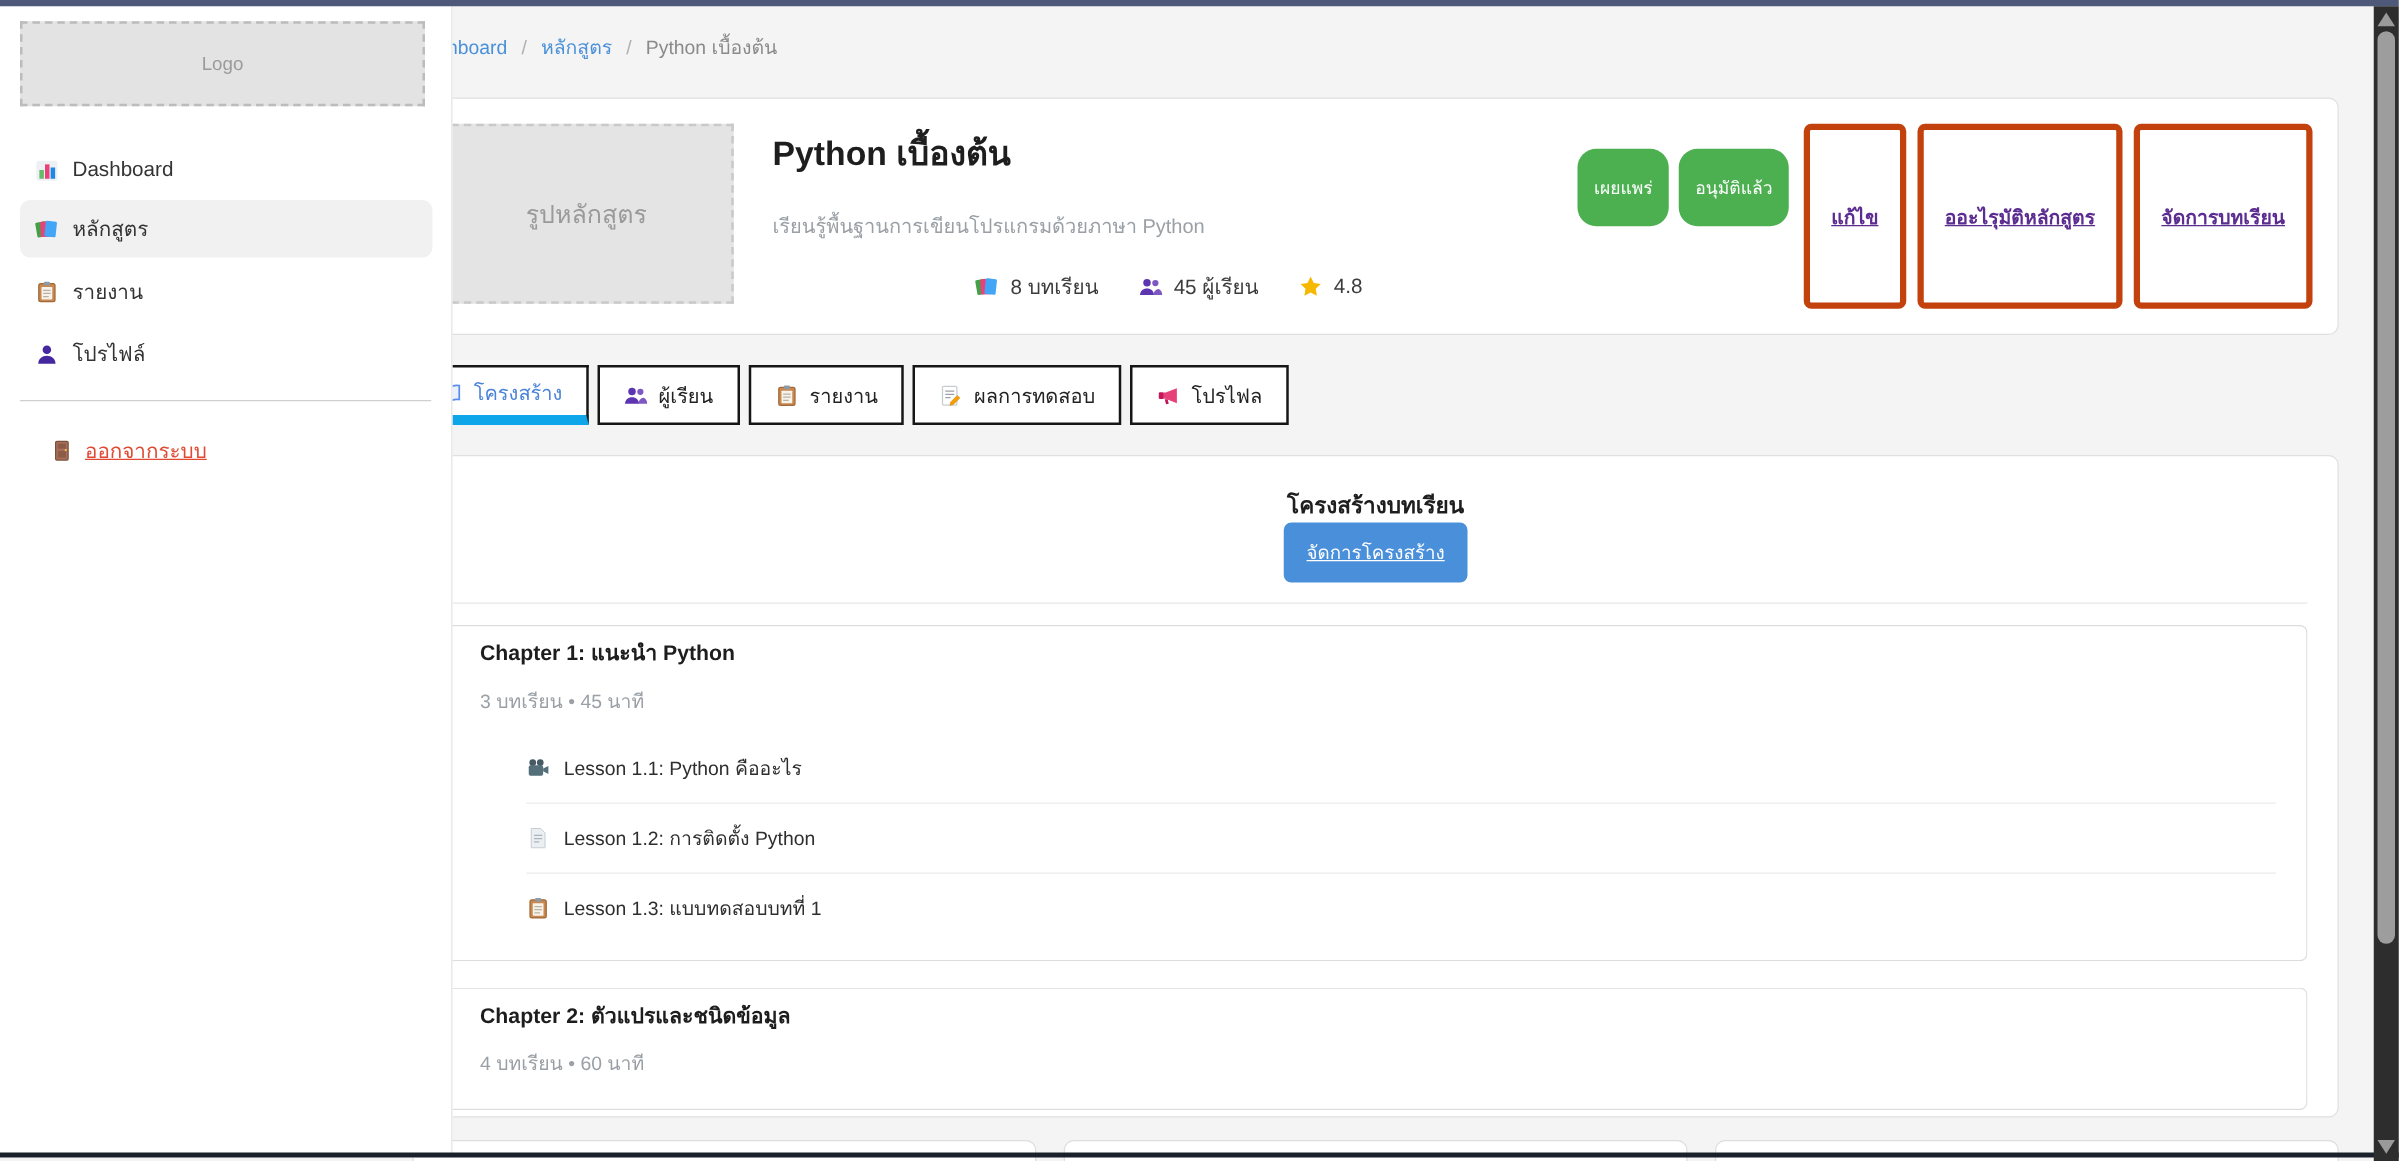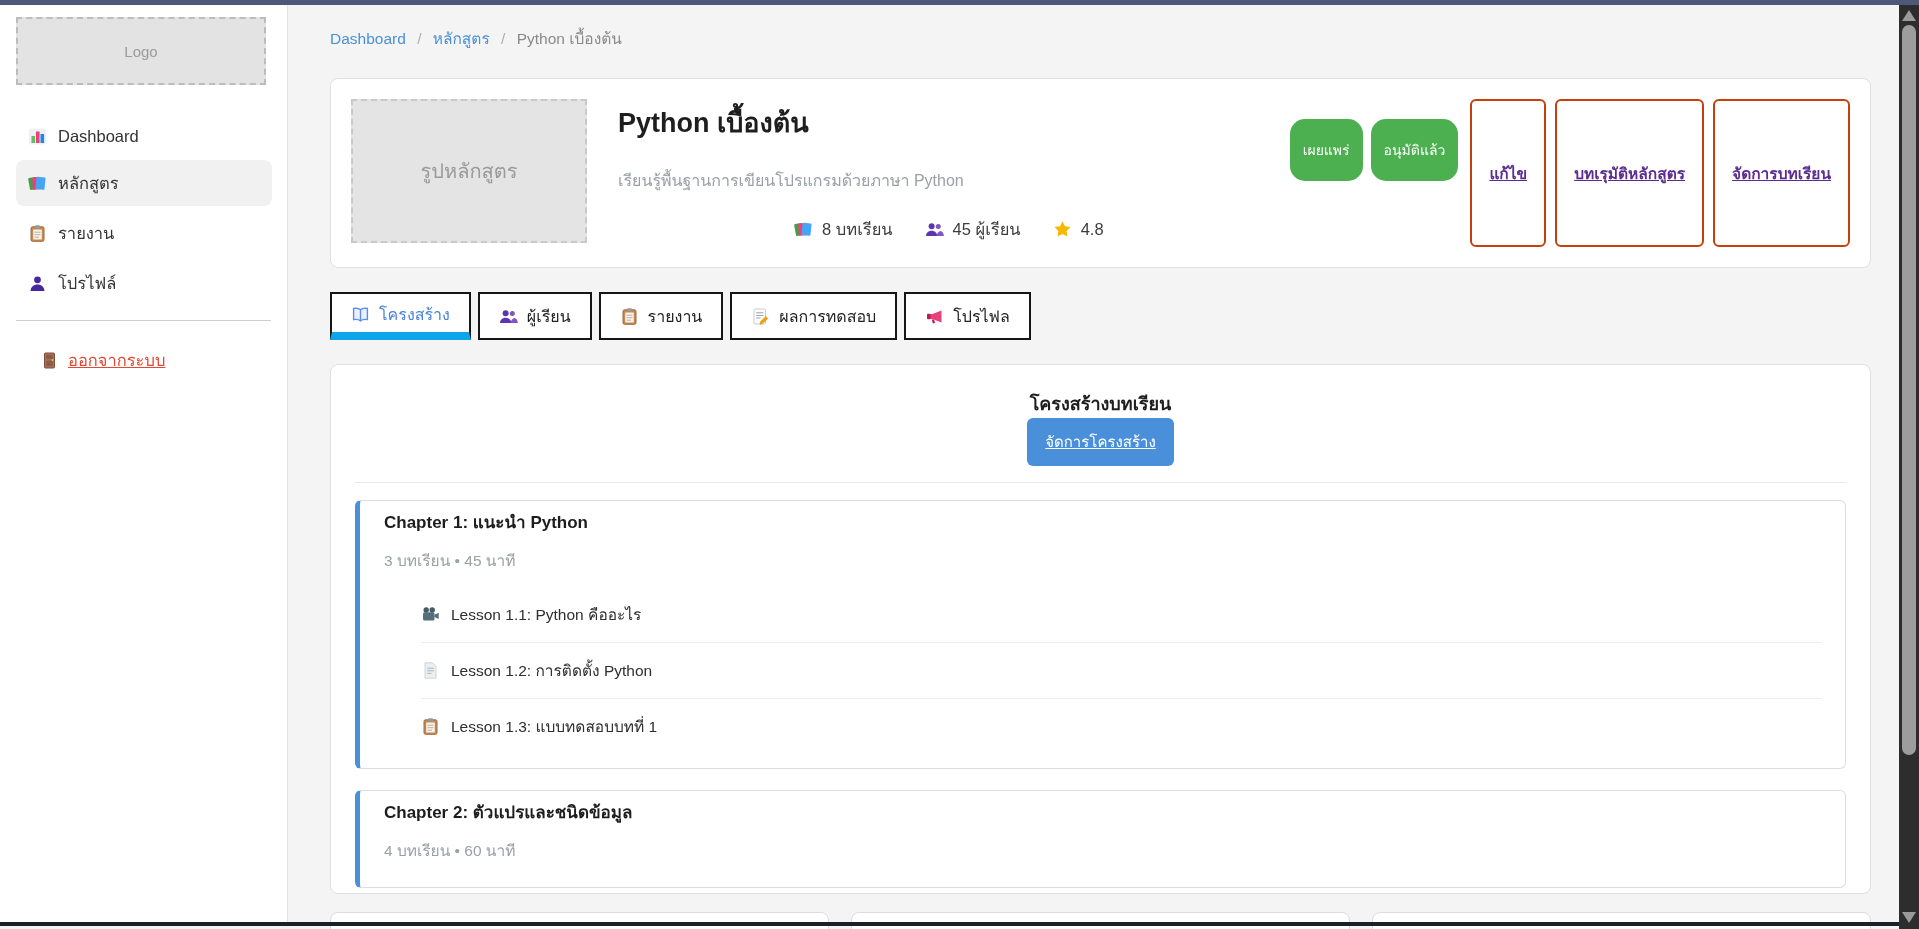--- a/index.html
+++ b/index.html
@@ -7,21 +7,21 @@
   body {
     width:1919px; height:929px; position:relative; overflow:hidden;
     background:#f4f4f5; font-family:"Liberation Sans","DejaVu Sans",sans-serif;
     color:#333;
   }
   
   .top-strip { position:absolute; top:0; left:0; right:0; height:5px; background:#4e5878; z-index:40; }
   .bottom-strip { position:absolute; left:0; right:0; bottom:3px; height:4px; background:#1b212b; z-index:40; }
 
   
-  .sidebar { position:absolute; top:5px; left:0; bottom:3px; width:288px; background:#fff; border-right:1px solid #e3e3e3; z-index:10; }
+  .sidebar { position:absolute; top:5px; left:0; bottom:3px; width:362px; background:#fff; border-right:1px solid #e3e3e3; z-index:10; }
   .logo-box { margin:12px 21px 0 16px; height:68px; background:#e3e3e3; border:2px dashed #bcbcbc;
     display:flex; align-items:center; justify-content:center; color:#9b9b9b; font-size:15px; }
   .nav { margin-top:32px; }
   .nav-item { display:flex; align-items:center; gap:11px; margin:4px 15px 4px 16px; padding:10px 12px;
     border-radius:8px; font-size:16.5px; color:#333; cursor:pointer; }
   .nav-item.active { background:#f1f1f1; }
   .icon { width:19px; height:19px; flex:0 0 auto; display:inline-block; }
   .sidebar-divider { border-top:1px solid #cfcfcf; margin:14px 16px 0 16px; }
   .logout { display:inline-flex; align-items:center; gap:9px; margin:26px 0 0 40px; color:#e04a33;
     font-size:16.5px; text-decoration:underline; text-decoration-color:#e04a33; cursor:pointer; }
@@ -39,21 +39,21 @@
   .course-img { width:236px; height:144px; background:#e4e4e4; border:2px dashed #c9c9c9; flex:0 0 auto;
     display:flex; align-items:center; justify-content:center; color:#9a9a9a; font-size:20px; margin-right:31px; }
   .course-info { flex:1 1 auto; min-width:0; }
   .course-title { font-size:27px; font-weight:bold; color:#1e1e1e; margin-top:2px; }
   .course-desc { margin-top:24px; font-size:16px; color:#9aa0a6; }
   .course-stats { margin-top:23px; display:flex; gap:32px; align-items:center; font-size:16.5px; color:#3c3c3c;justify-content:center; }
   .stat { display:flex; align-items:center; gap:9px; }
   .badges { display:flex; gap:8px; margin:20px 12px 0 10px; align-self:flex-start; }
   .badge { background:#4caf50; color:#fff; font-size:14px; padding:20px 13px; border-radius:15px; white-space:nowrap; }
   .action-boxes { display:flex; gap:9px; }
-  .action-box { border:2px solid #c2410c; border-radius:6px; background:#fff; display:flex; align-items:center;
+  .action-box { border:5px solid #c2410c; border-radius:6px; background:#fff; display:flex; align-items:center;
     justify-content:center; padding:16px 17px; cursor:pointer; }
   .action-link { color:#5c2d91; font-weight:bold; font-size:15.5px; text-decoration:underline; white-space:nowrap; }
 
   
   .tabs { margin-top:24px; display:flex; gap:7px; }
   .tab { background:#fff; border:2px solid #161616; display:flex; align-items:center; gap:9px;
     padding:8px 19px 7px; font-size:16px; color:#222; cursor:pointer; }
   .tab.active { color:#4a83d8; border-bottom:8px solid #0ea5e9; padding-bottom:5px; }
 
   
@@ -205,21 +205,21 @@
     </div>
     <div class="badges">
       <span class="badge">เผยแพร่</span>
       <span class="badge">อนุมัติแล้ว</span>
     </div>
     <div class="action-boxes">
       <div class="action-box">
         <span class="action-link">แก้ไข</span>
       </div>
       <div class="action-box">
-        <span class="action-link">บทเรุมัติหลักสูตร</span>
+        <span class="action-link">ออะไรุมัติหลักสูตร</span>
       </div>
       <div class="action-box">
         <span class="action-link">จัดการบทเรียน</span>
       </div>
     </div>
   </section>
 
   <div class="tabs">
     <div class="tab active">
       <span class="icon">

